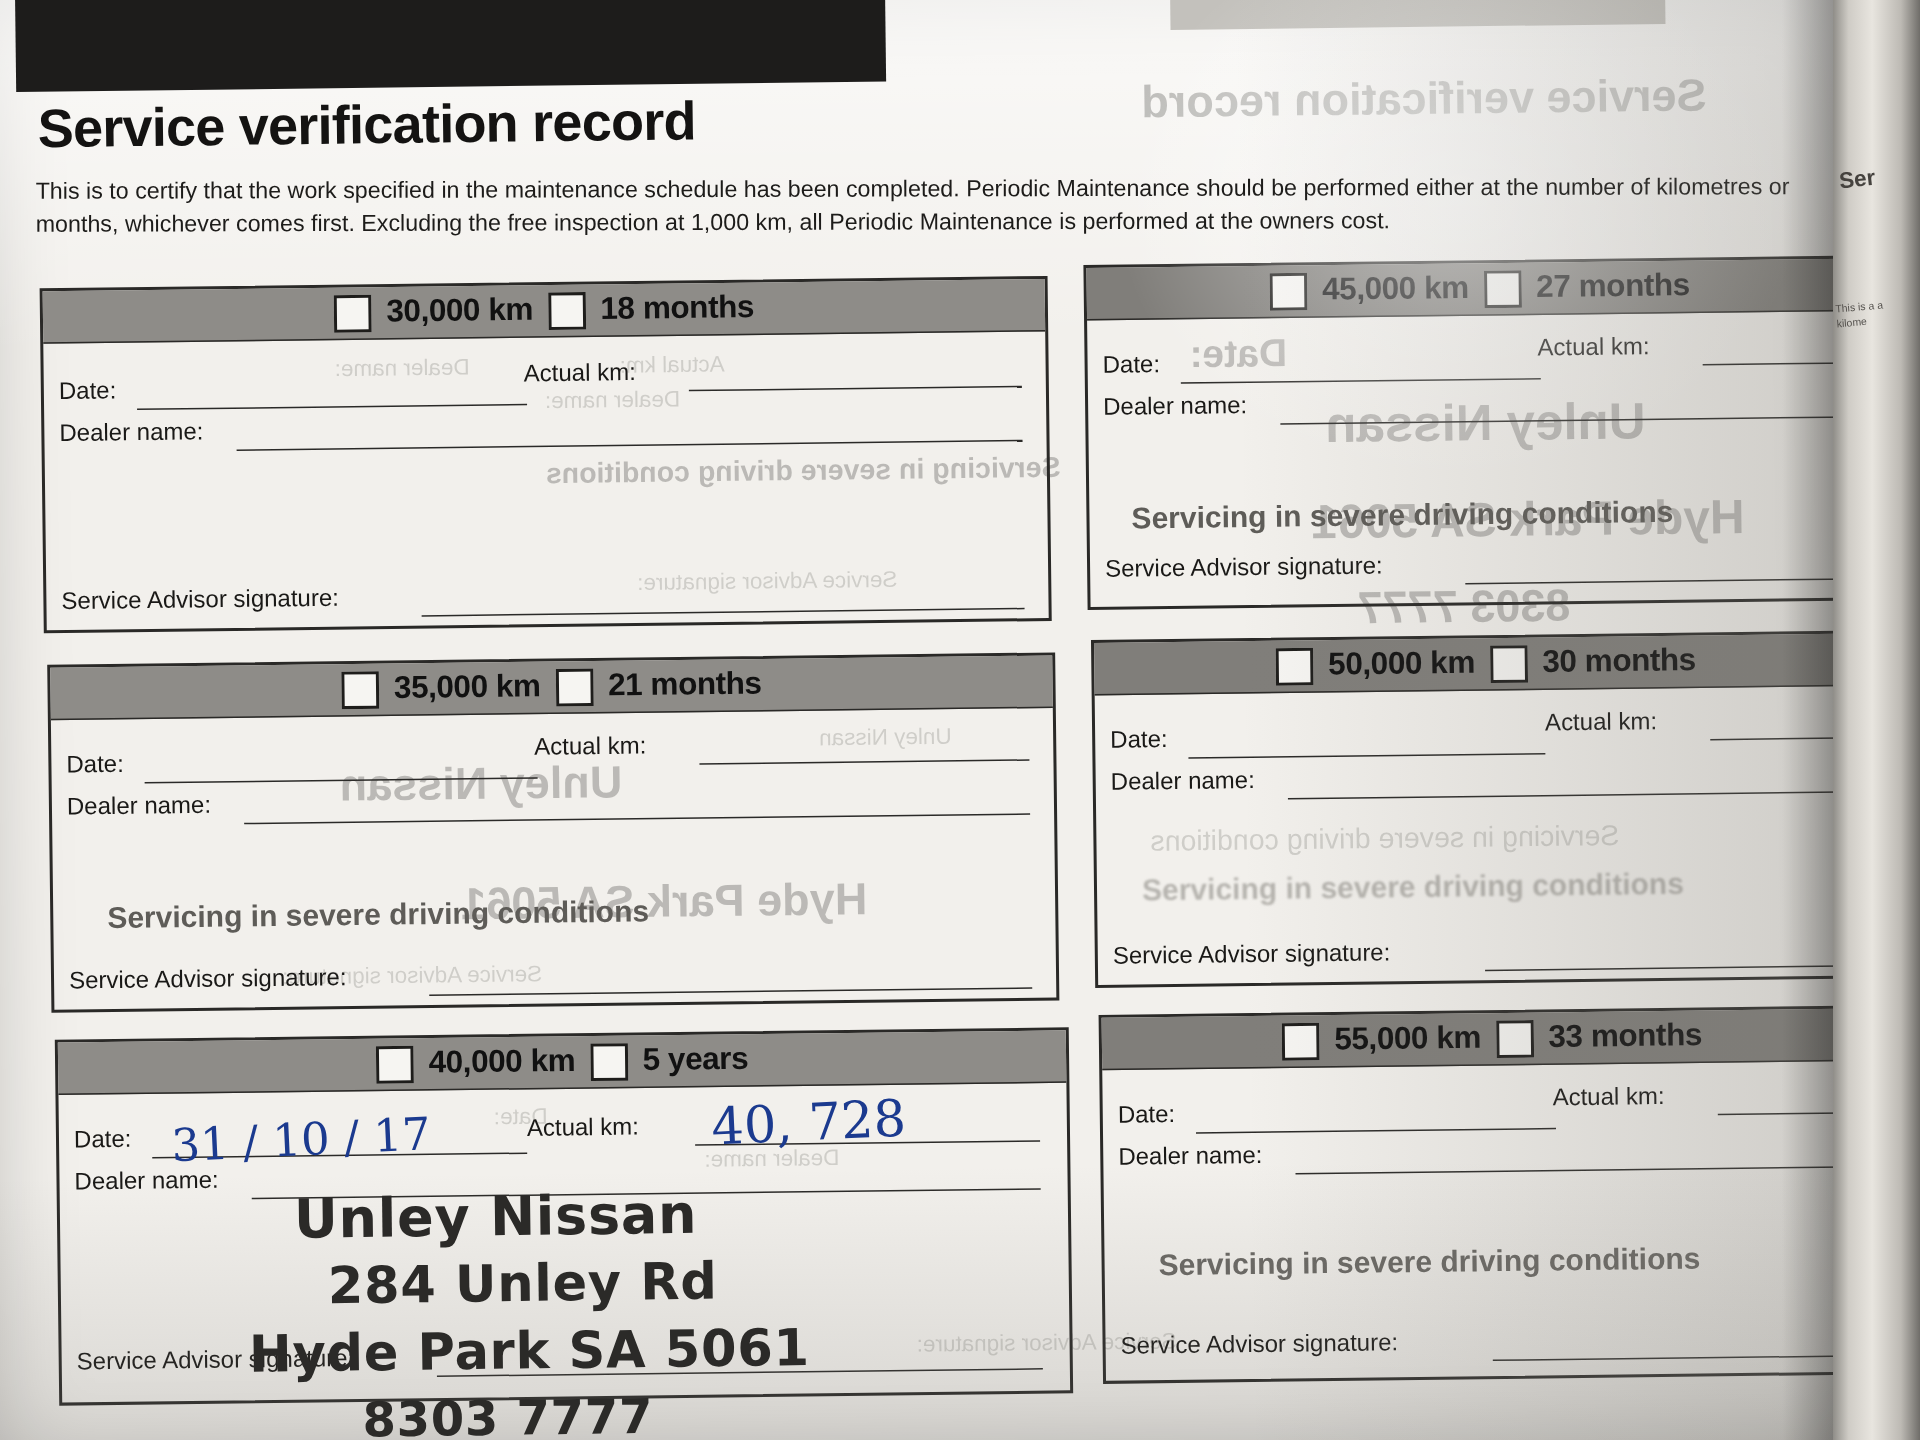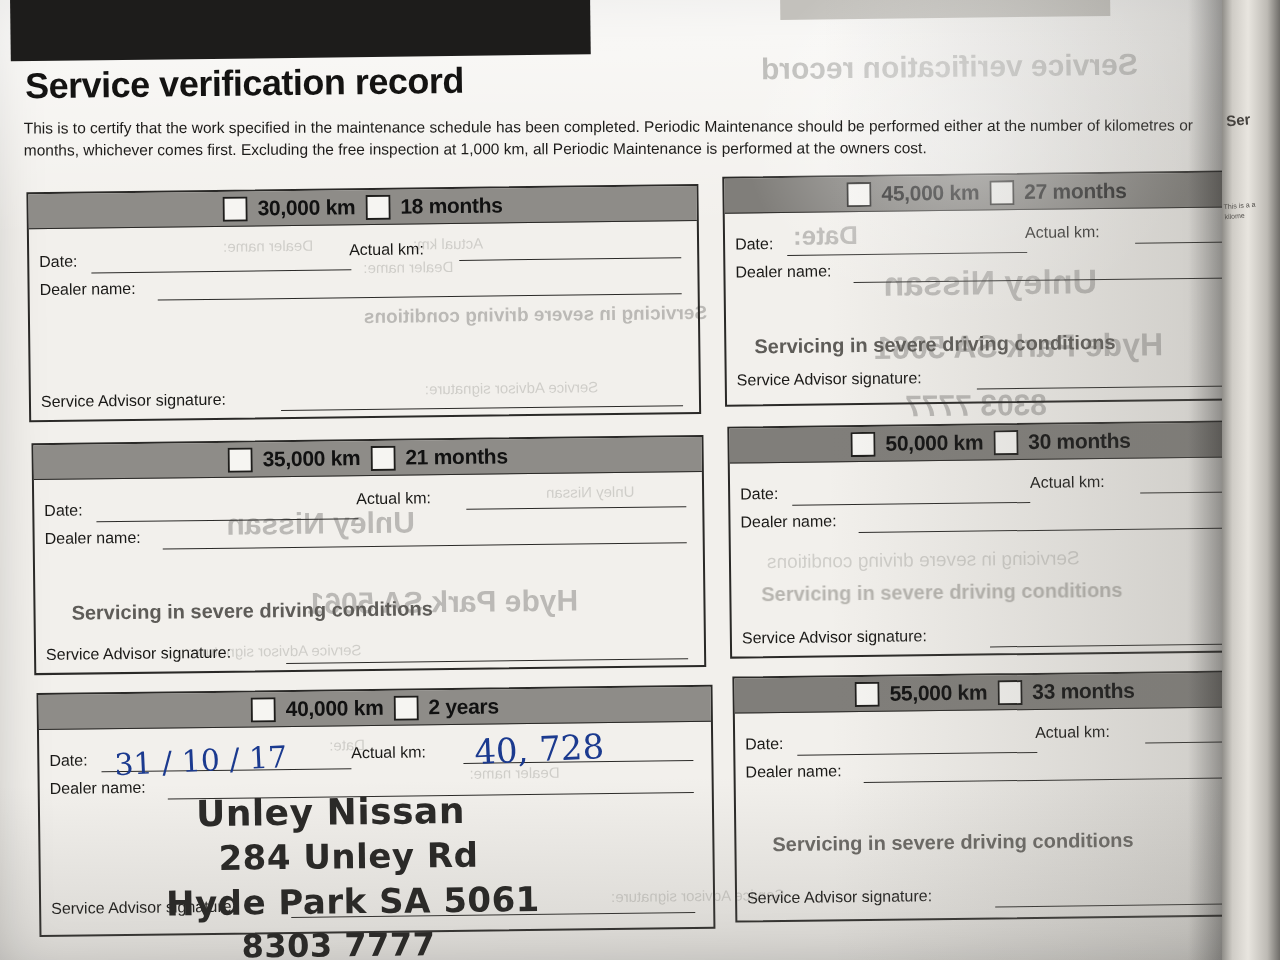--- a/index.html
+++ b/index.html
@@ -343,21 +343,21 @@
         <div class="sig-label" style="top:166px;">Service Advisor signature:</div>
         <div class="rule" style="left:258px; top:186px; width:252px;"></div>
       </div>
     </div>
 
     <div class="box" style="left:48px; top:698px; width:672px; height:240px;">
       <div class="box-head">
         <span class="chk"></span>
         <span class="head-label">40,000 km</span>
         <span class="chk"></span>
-        <span class="head-label">2 years</span>
+        <span class="head-label">5 years</span>
       </div>
       <div class="box-body">
         <div class="fieldrow" style="top:22px;">Date:</div>
         <div class="rule" style="left:62px; top:42px; width:250px;"></div>
         <div class="fieldrow" style="left:312px; top:18px;">Actual km:</div>
         <div class="rule" style="left:424px; top:38px; width:230px;"></div>
         <div class="fieldrow" style="top:50px;">Dealer name:</div>
         <div class="rule" style="left:128px; top:70px; width:526px;"></div>
         <div class="sig-label" style="top:170px;">Service Advisor signature:</div>
         <div class="rule" style="left:250px; top:190px; width:404px;"></div>

